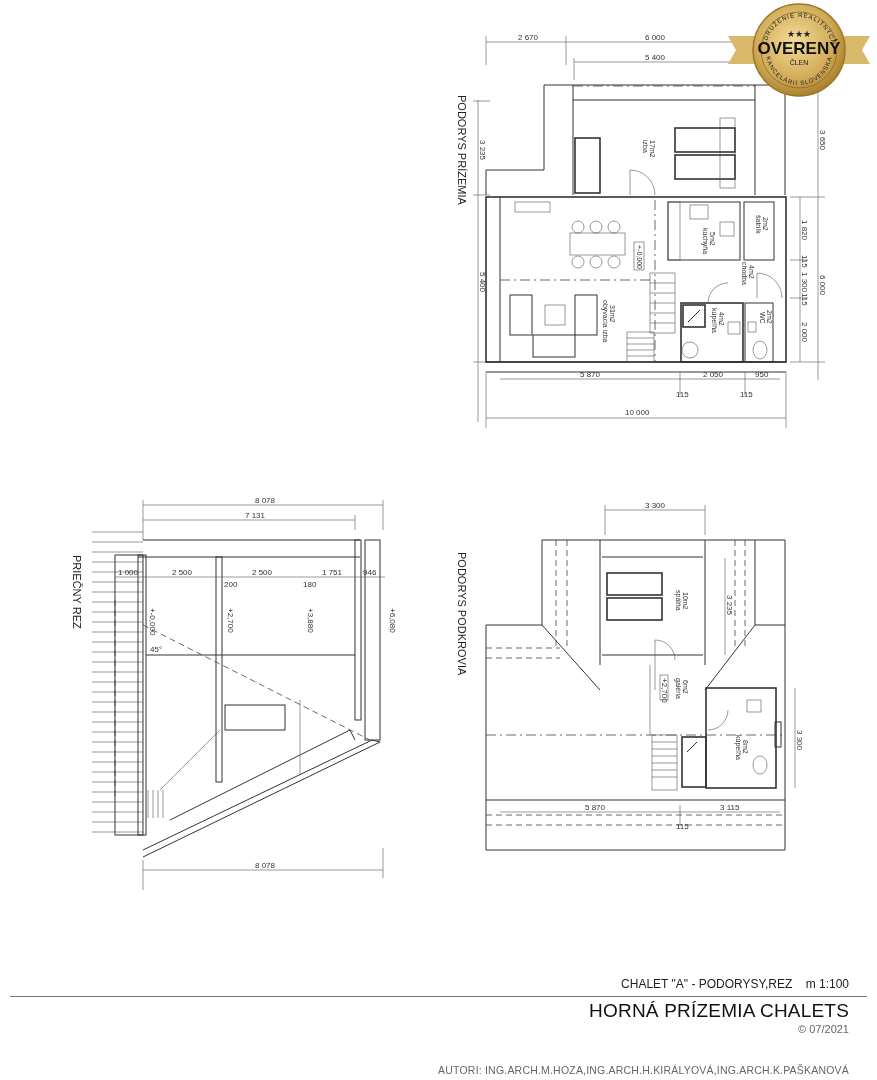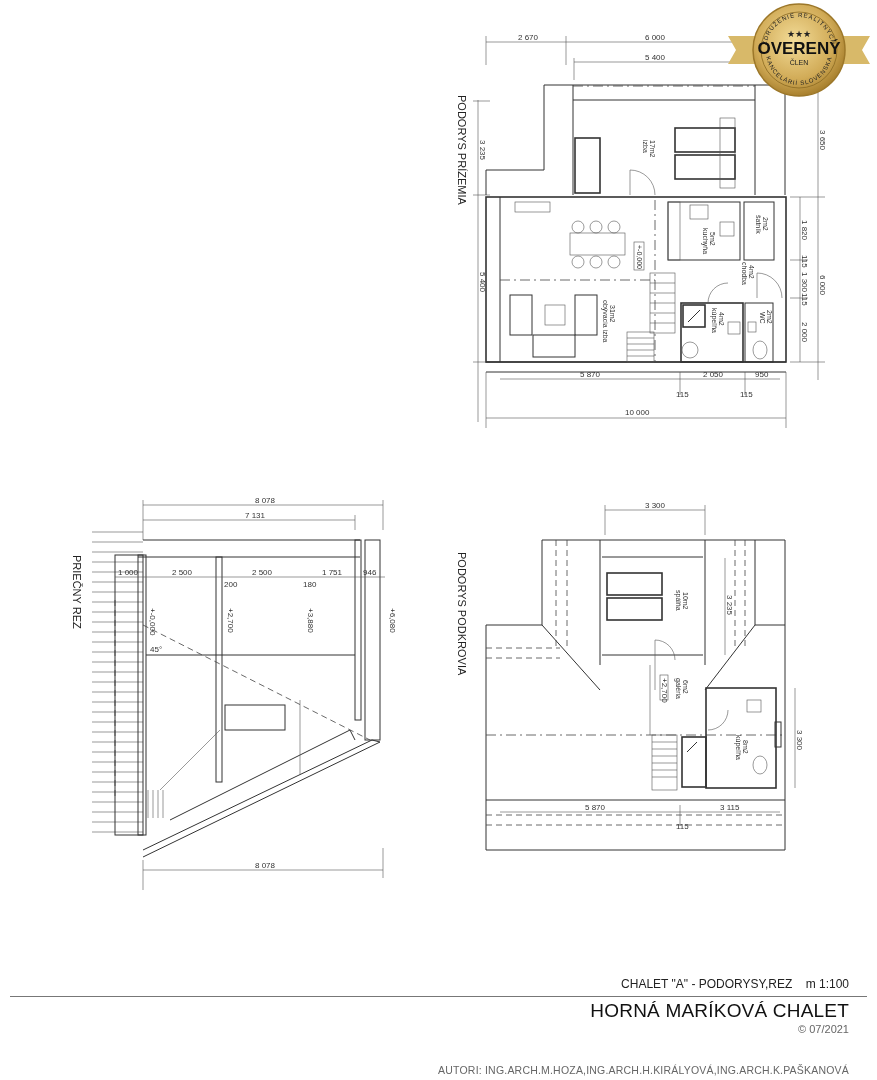--- a/index.html
+++ b/index.html
@@ -344,15 +344,15 @@
   <text x="71" y="63" font-family="Liberation Sans, sans-serif" font-size="7" fill="#222" text-anchor="middle">ČLEN</text>
   <text font-family="Liberation Sans, sans-serif" font-size="6" fill="#222" letter-spacing="1">
     <textPath href="#arcBot" startOffset="50%" text-anchor="middle">KANCELÁRIÍ SLOVENSKA</textPath>
   </text>
 </svg>
 
 <div class="footer f-sub">
   <span>CHALET "A" - PODORYSY,REZ</span>&nbsp;&nbsp;&nbsp;&nbsp;<span>m 1:100</span>
 </div>
 <div class="f-rule"></div>
-<div class="footer f-title">HORNÁ MARÍKOVÁ CHALET</div>
+<div class="footer f-title">HORNÁ PRÍZEMIA CHALETS</div>
 <div class="footer f-date">© 07/2021</div>
 <div class="footer f-auth">AUTORI:  ING.ARCH.M.HOZA,ING.ARCH.H.KIRÁLYOVÁ,ING.ARCH.K.PAŠKANOVÁ</div>
 
 </body></html>

